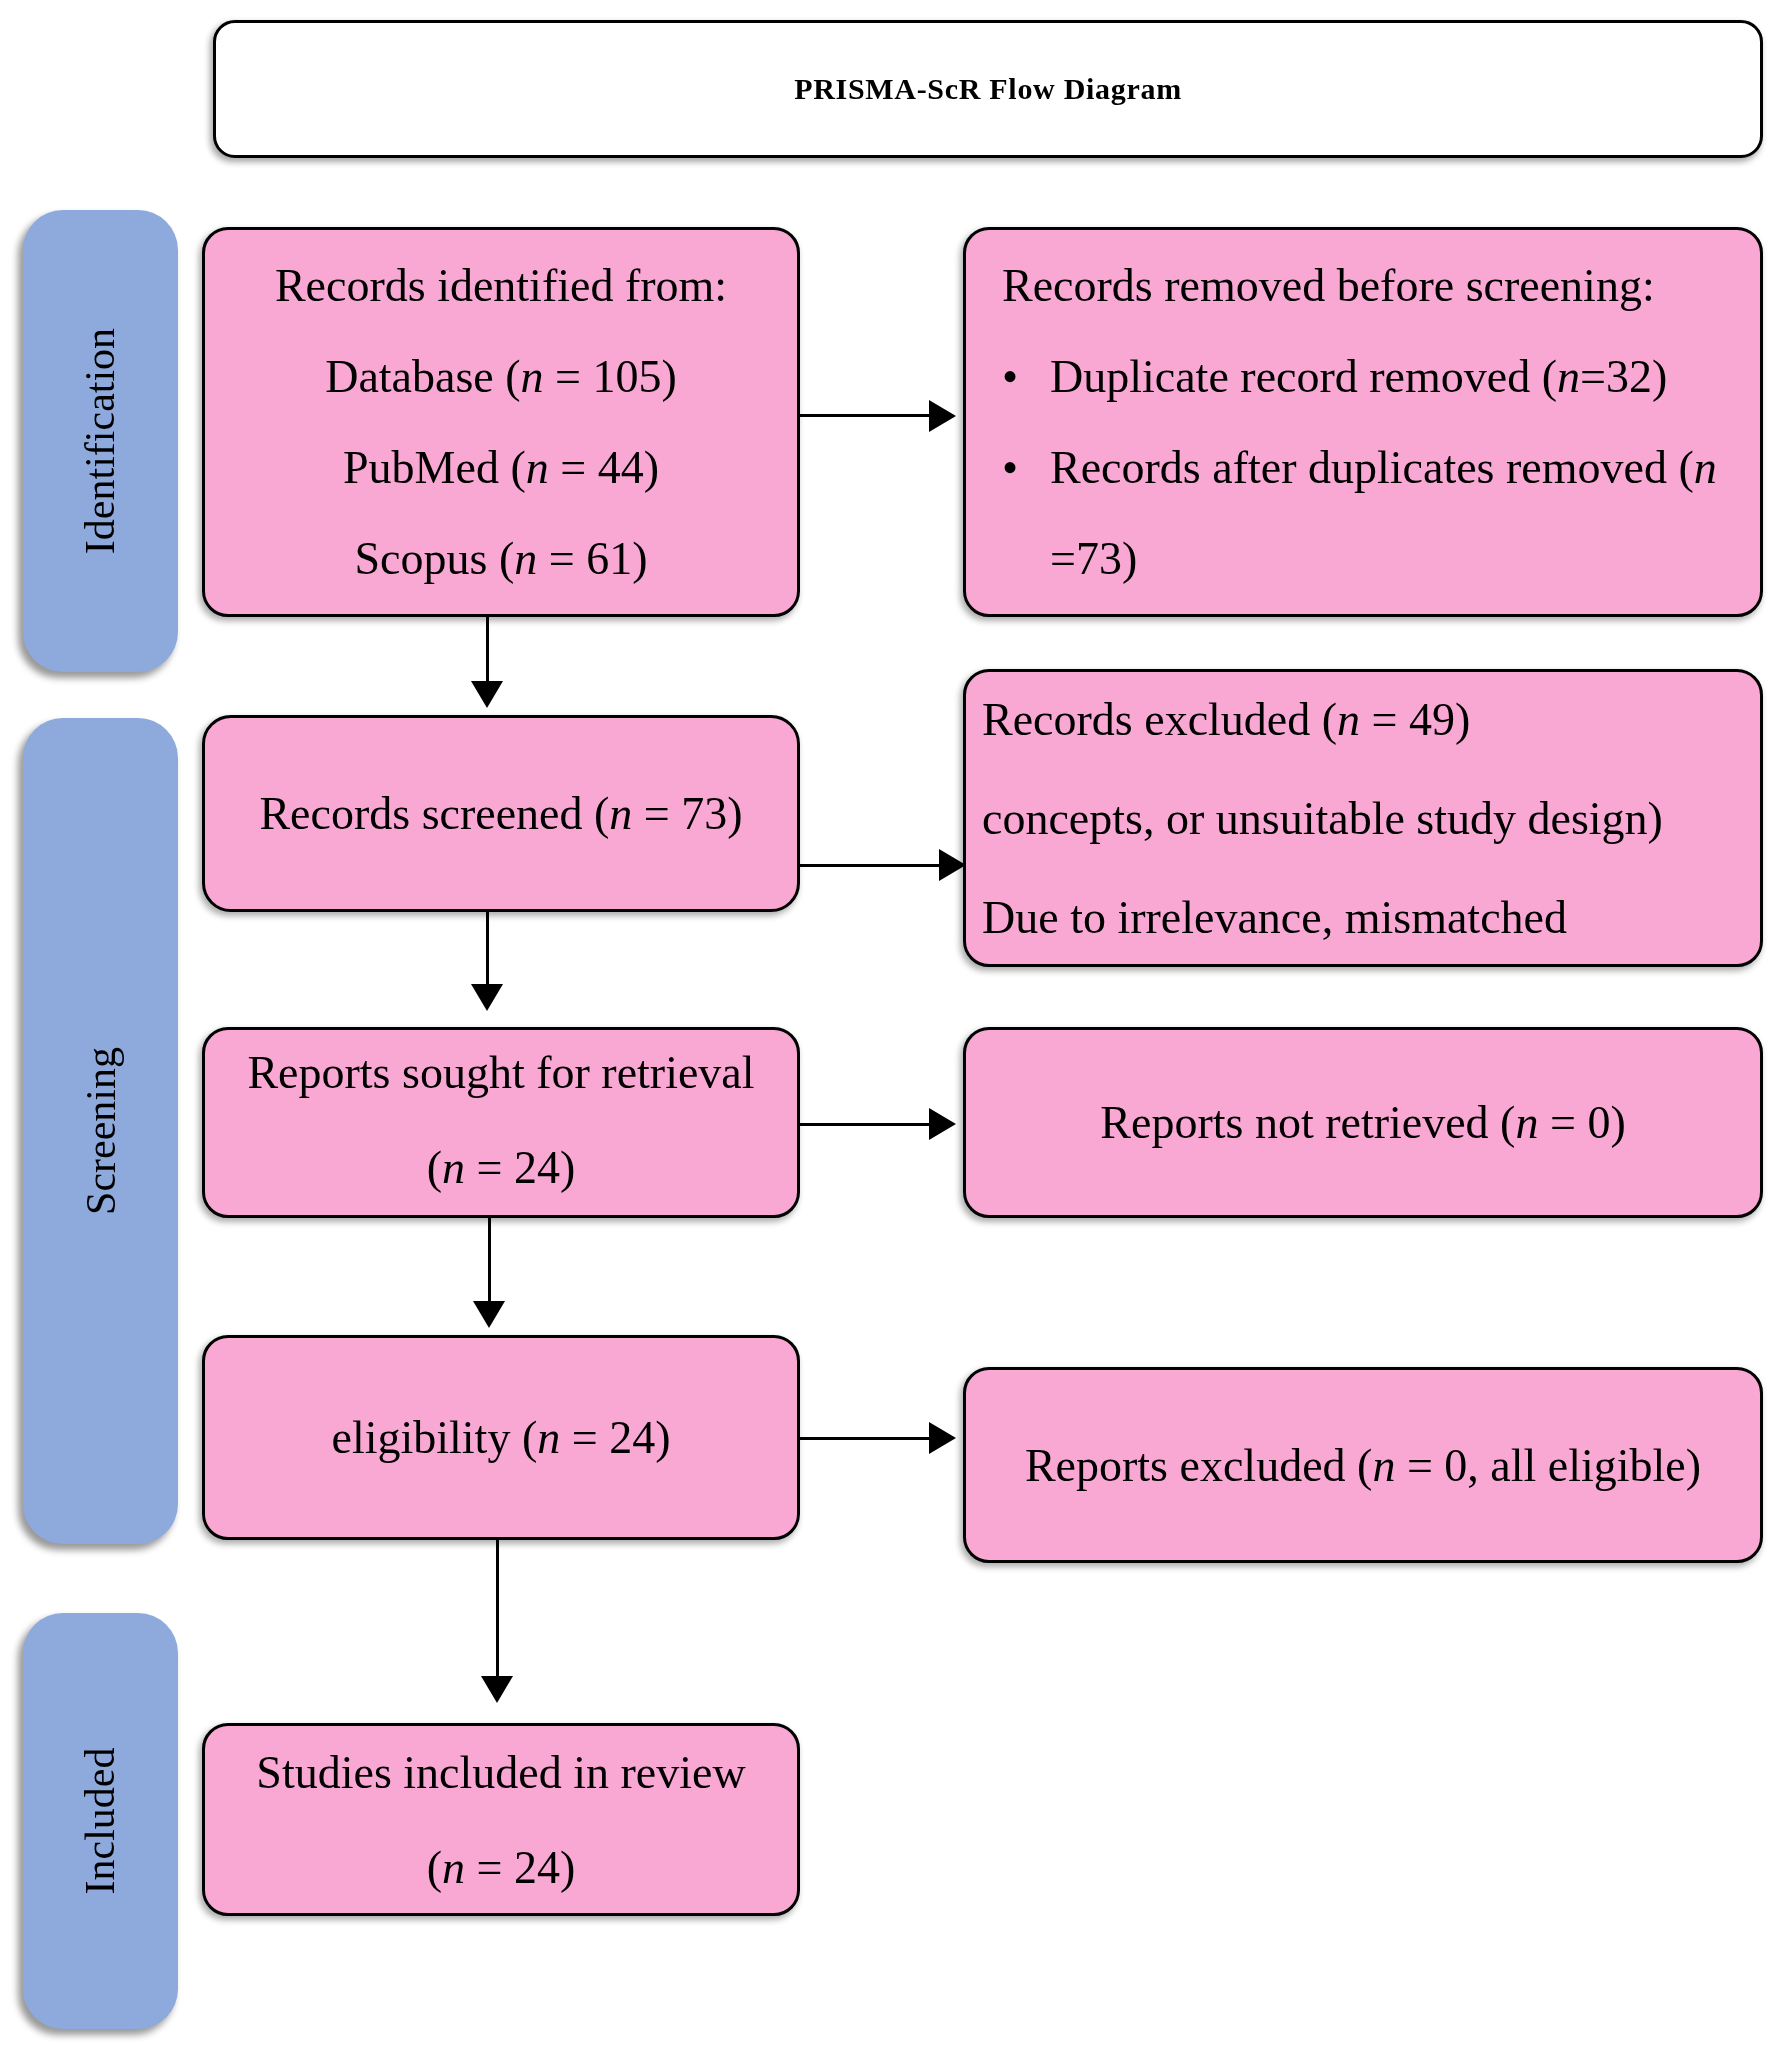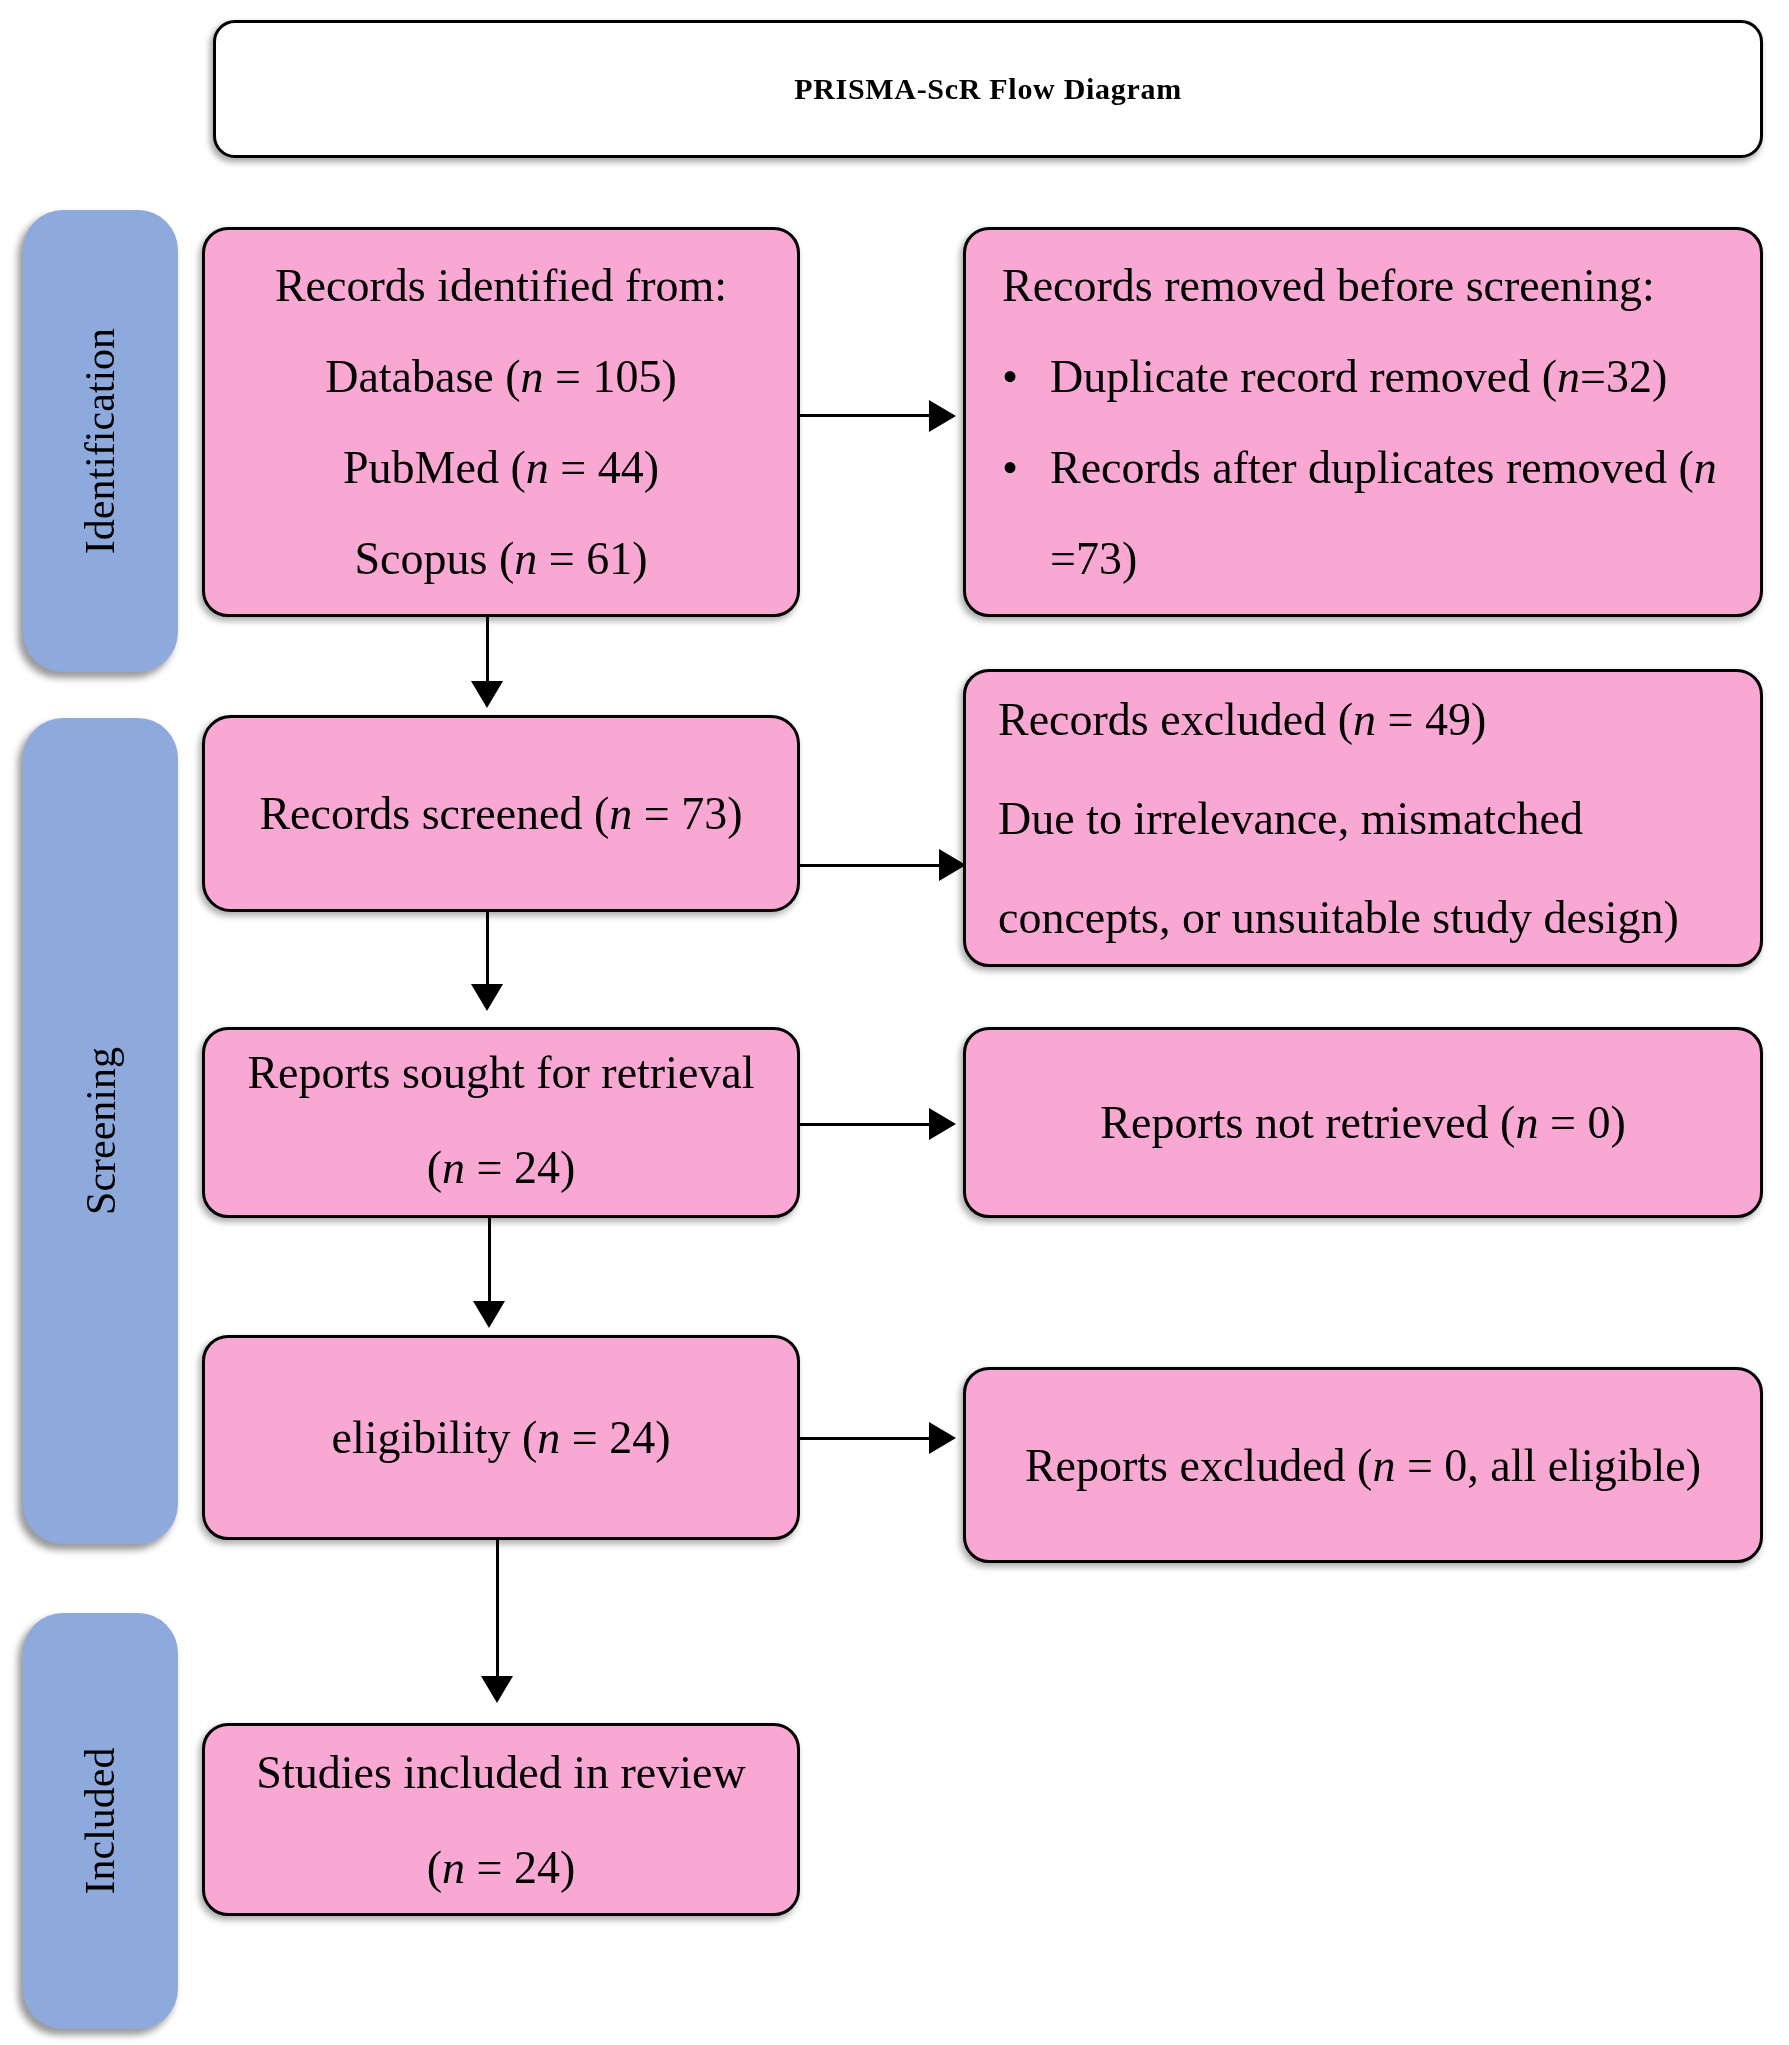--- a/index.html
+++ b/index.html
@@ -47,21 +47,21 @@
     font-size:46px;line-height:91px;
     box-sizing:border-box;
   }
   .fbox.centered{align-items:center;text-align:center;}
   .col-left{left:202px;width:598px;}
   .col-right{left:963px;width:800px;}
 
   .box-records-identified{top:227px;height:390px;}
   .box-records-removed{top:227px;height:390px;padding:0 29px 0 36px;line-height:91px;}
   .box-records-screened{top:715px;height:197px;border-radius:29px;}
-  .box-records-excluded{top:669px;height:298px;padding:0 13px 0 32px;line-height:99px;}
+  .box-records-excluded{top:669px;height:298px;padding:0 13px 0 16px;line-height:99px;}
   .box-reports-sought{top:1027px;height:191px;line-height:95px;justify-content:flex-end;}
   .box-reports-not-retrieved{top:1027px;height:191px;}
   .box-reports-assessed{top:1335px;height:205px;line-height:98px;}
   .box-reports-excluded{top:1367px;height:196px;}
   .box-studies-included{top:1723px;height:193px;line-height:95px;}
 
   .bullet{display:flex;}
   .bdot{flex:none;width:48px;}
   .bdot::before{content:"\2022";}
   .btext{max-width:692px;}
@@ -117,22 +117,22 @@
       <span class="btext">Records after duplicates removed (<i>n</i> =73)</span>
     </div>
   </div>
 
   <div class="fbox col-left centered box-records-screened">
     <div>Records screened (<i>n</i> = 73)</div>
   </div>
 
   <div class="fbox col-right box-records-excluded">
     <div>Records excluded (<i>n</i> = 49)</div>
+    <div>concepts, or unsuitable study design)</div>
     <div>Due to irrelevance, mismatched</div>
-    <div>concepts, or unsuitable study design)</div>
   </div>
 
   <div class="fbox col-left centered box-reports-sought">
     <div>Reports sought for retrieval</div>
     <div>(<i>n</i> = 24)</div>
   </div>
 
   <div class="fbox col-right centered box-reports-not-retrieved">
     <div>Reports not retrieved (<i>n</i> = 0)</div>
   </div>

